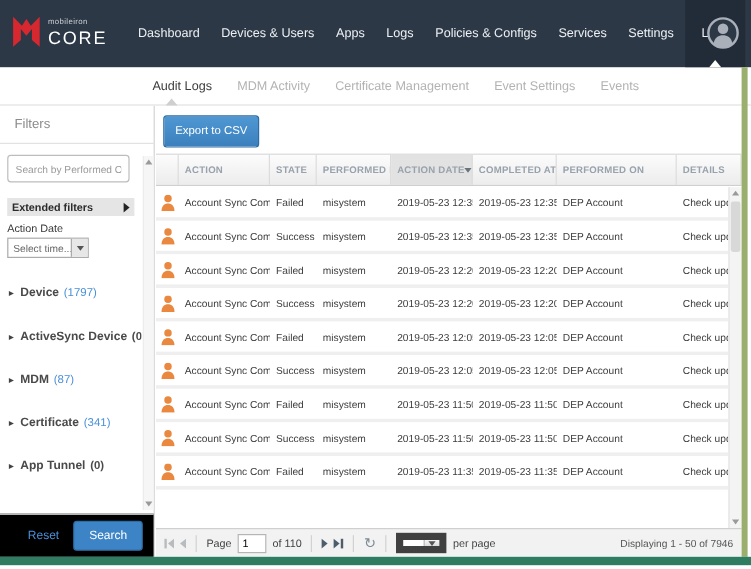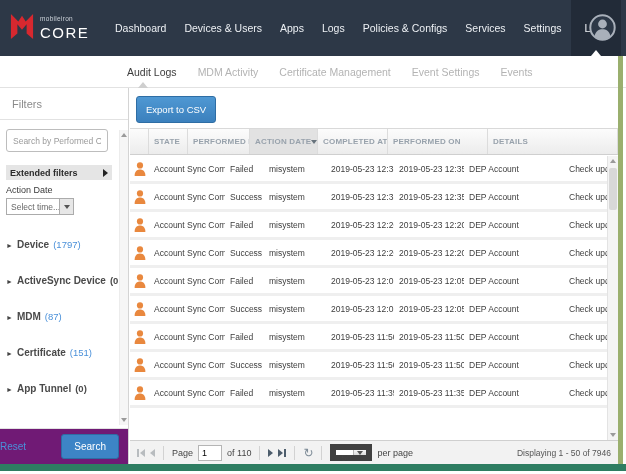--- a/index.html
+++ b/index.html
@@ -46,22 +46,22 @@
   .cats{margin-top:24px;}
   .cat{display:flex;align-items:baseline;margin-bottom:25px;cursor:pointer;}
   .cat-caret{font-size:7px;color:#444;margin-right:4px;}
   .cat-label{font-size:10px;font-weight:bold;color:#4a4a4a;white-space:nowrap;}
   .cat-count{font-size:9.5px;margin-left:4px;color:#4a4a4a;font-weight:bold;}
   .cat-count.link{color:#4a90d9;font-weight:normal;}
   .sidebar-scrollbar{position:absolute;right:0;top:42px;bottom:39px;width:9px;background:#f6f6f6;border-left:1px solid #ececec;}
   .sb-arrow{position:absolute;left:1px;width:0;height:0;}
   .sb-up{top:3px;border-left:3.5px solid transparent;border-right:3.5px solid transparent;border-bottom:4px solid #9a9a9a;}
   .sb-down{bottom:3px;border-left:3.5px solid transparent;border-right:3.5px solid transparent;border-top:4px solid #9a9a9a;}
-  .sidebar-footer{position:absolute;left:0;bottom:0;width:100%;height:36px;border-top:1px solid #e2e2e2;background:#701a75;
-    display:flex;align-items:center;justify-content:space-between;gap:12px;padding-right:9px;}
+  .sidebar-footer{position:absolute;left:0;bottom:0;width:100%;height:36px;border-top:1px solid #e2e2e2;background:#000000;
+    display:flex;align-items:center;justify-content:flex-end;gap:12px;padding-right:9px;}
   .reset-link{color:#4a90d9;font-size:10px;cursor:pointer;text-decoration:none;}
   .search-btn{background:#3d84c6;border:1px solid #2e6da4;border-radius:3px;color:#fff;font-size:10px;padding:6px 12px;cursor:pointer;
     font-family:"Liberation Sans",sans-serif;}
 
   
   .main{position:absolute;left:130px;top:88px;width:488px;height:352px;background:#fff;}
   .export-btn{position:absolute;left:6px;top:8px;background:linear-gradient(#4f98d3,#3b80bd);border:1px solid #2e6da4;border-radius:3px;
     color:#fff;font-size:9.5px;padding:7px 9px;cursor:pointer;font-family:"Liberation Sans",sans-serif;}
   .table-head{position:absolute;left:0;top:40px;right:0;height:27px;background:linear-gradient(#fcfcfc,#ececec);
     border-top:1px solid #d9d9d9;border-bottom:1px solid #cfcfcf;display:flex;font-size:8px;font-weight:bold;color:#98a2ac;letter-spacing:.2px;}
@@ -181,21 +181,21 @@
             <span class="cat-count">(0)</span>
           </div>
           <div class="cat">
             <span class="cat-caret">►</span>
             <span class="cat-label">MDM</span>
             <span class="cat-count link">(87)</span>
           </div>
           <div class="cat">
             <span class="cat-caret">►</span>
             <span class="cat-label">Certificate</span>
-            <span class="cat-count link">(151)</span>
+            <span class="cat-count link">(341)</span>
           </div>
           <div class="cat">
             <span class="cat-caret">►</span>
             <span class="cat-label">App Tunnel</span>
             <span class="cat-count">(0)</span>
           </div>
         </div>
     </div>
     <div class="sidebar-scrollbar">
       <span class="sb-arrow sb-up"></span>
@@ -205,20 +205,21 @@
       <a class="reset-link">Reset</a>
       <button class="search-btn">Search</button>
     </div>
   </div>
 
   <div class="main">
     <button class="export-btn">Export to CSV</button>
 
     <div class="table-head">
       <div class="th c-icon"></div>
+      <div class="th c-action">ACTION</div>
       <div class="th c-state">STATE</div>
       <div class="th c-pby">PERFORMED BY</div>
       <div class="th c-adate sorted">
         <span>ACTION DATE</span>
         <span class="sort-caret"></span>
       </div>
       <div class="th c-cat">COMPLETED AT</div>
       <div class="th c-pon">PERFORMED ON</div>
       <div class="th c-details">DETAILS</div>
     </div>

